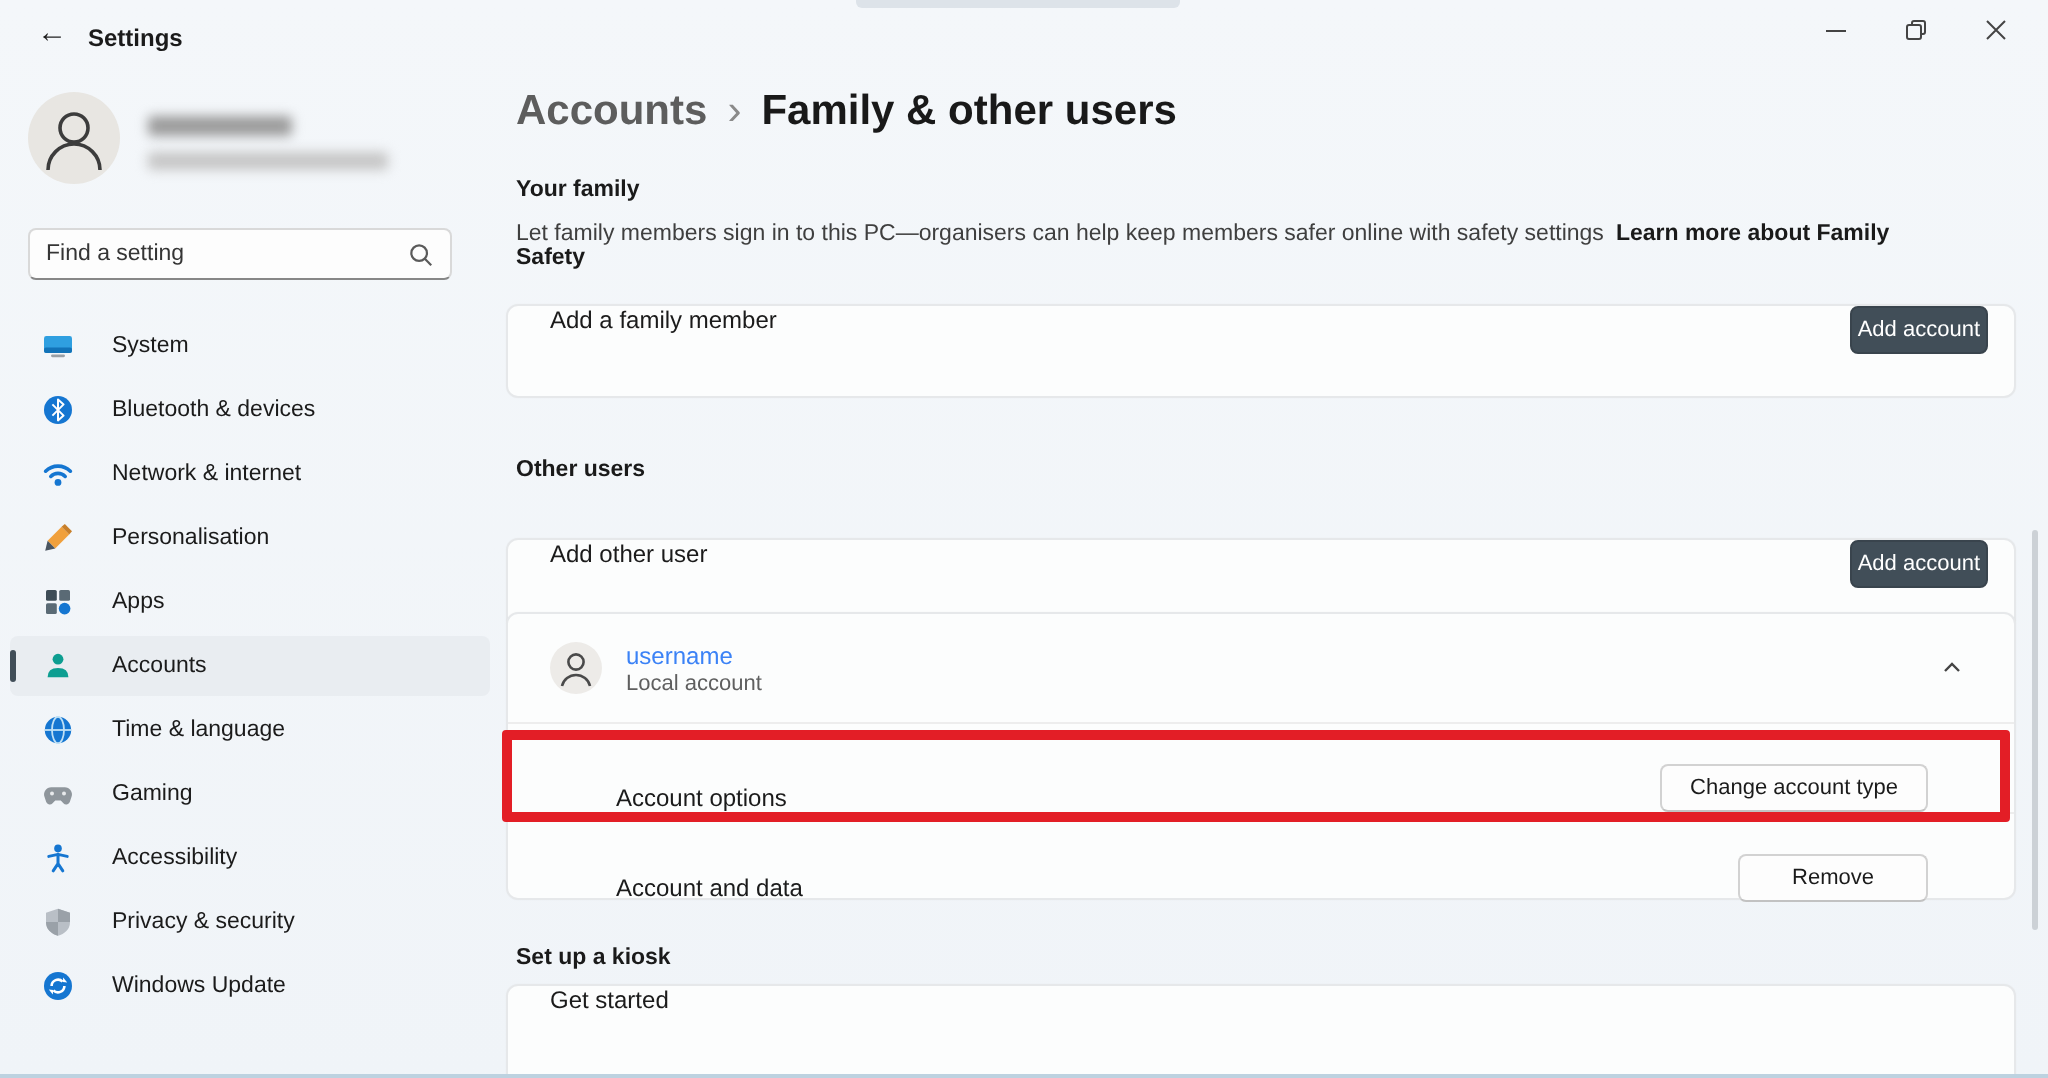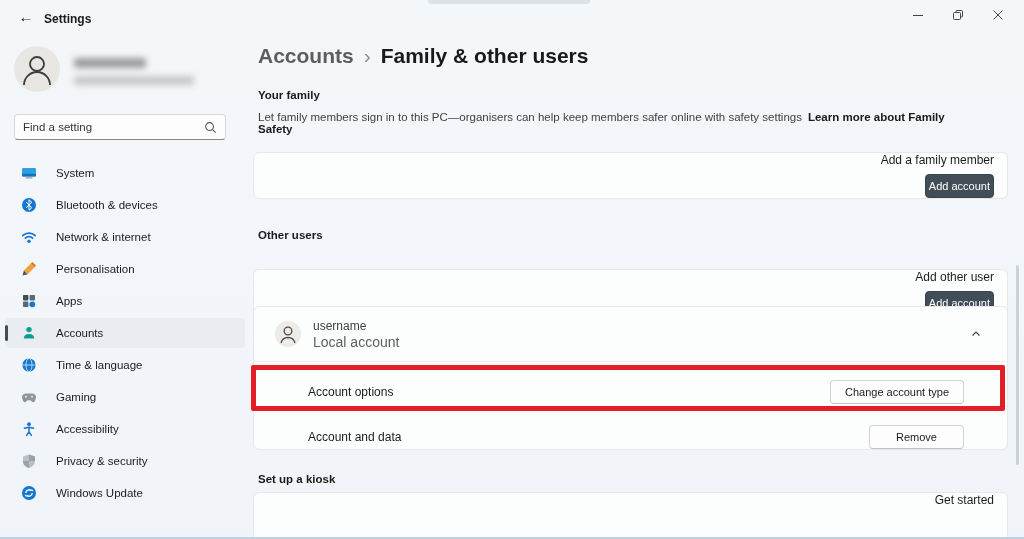--- a/index.html
+++ b/index.html
@@ -49,41 +49,41 @@
   .bc-root { color:#5d5d5d; cursor:pointer; }
   .bc-sep { color:#8a8a8a; margin:0 10px; font-weight:400; }
   .bc-current { color:#191919; }
 
   .section-h { position:absolute; left:258px; font-size:11.5px; font-weight:700; color:#1a1a1a; }
   .desc { position:absolute; left:258px; top:111px; font-size:11.5px; color:#3f3f3f; width:720px; }
   .desc strong { color:#1a1a1a; font-weight:700; margin-left:6px; cursor:pointer; }
 
   .card { position:absolute; left:253px; width:755px; background:#fcfdfd;
     border:1px solid #e6e8ea; border-radius:6px; box-shadow:0 0 1px rgba(0,0,0,.03); }
-  .card-row { display:flex; align-items:flex-end; justify-content:space-between;flex-direction:column; }
+  .card-row { display:flex; align-items:flex-start; justify-content:space-between; }
   .row-label { font-size:12px; color:#1b1b1b; }
 
   .btn-dark { background:#414e58; color:#ffffff; border:1px solid #39444d;
     border-radius:4px; font-size:11px; font-family:inherit; padding:5px 3px; cursor:pointer; }
   .btn-light { background:#fdfdfd; color:#1b1b1b; border:1px solid #d2d2d2;
     border-bottom-color:#c2c2c2; border-radius:4px; font-size:11px; font-family:inherit;
     padding:5px 14px; cursor:pointer; }
 
   #card-family { top:152px; height:47px; }
   #card-family .card-row, #card-otheruser .card-row { height:100%; padding:0 13px 0 21px; }
   #card-otheruser { top:269px; height:47px; }
 
   #card-user { top:306px; height:144px; }
   .user-row { height:54px; display:flex; align-items:center; padding:0 25px 0 21px; }
   .avatar-sm { width:26px; height:26px; border-radius:50%; background:#edebe8;
     display:flex; align-items:center; justify-content:center; flex-shrink:0; }
   .user-meta { margin-left:12px; flex:1; }
-  .user-name { font-size:12px; color:#404040; }
-  .user-type { font-size:14px; color:#5f5f5f; margin-top:1px; }
-  .sub-row { height:45px; display:flex; align-items:center; justify-content:space-between;
+  .user-name { font-size:12px; color:#3b82f6; }
+  .user-type { font-size:11px; color:#5f5f5f; margin-top:1px; }
+  .sub-row { height:45px; display:flex; align-items:flex-end; justify-content:space-between;
     border-top:1px solid #ededed; padding:16px 43px 0 54px; }
 
   .highlight-red { position:absolute; left:251px; top:365px; width:754px; height:46px;
     border:5px solid #e31e26; border-radius:2px; pointer-events:none; z-index:5; }
 
   #card-kiosk { top:492px; height:60px; }
   #card-kiosk .card-row { height:47px; padding:0 13px 0 21px; }
 
   .scrollbar-thumb { position:absolute; left:1016px; top:265px; width:3px; height:200px;
     background:#ccd1d6; border-radius:2px; cursor:pointer; }

